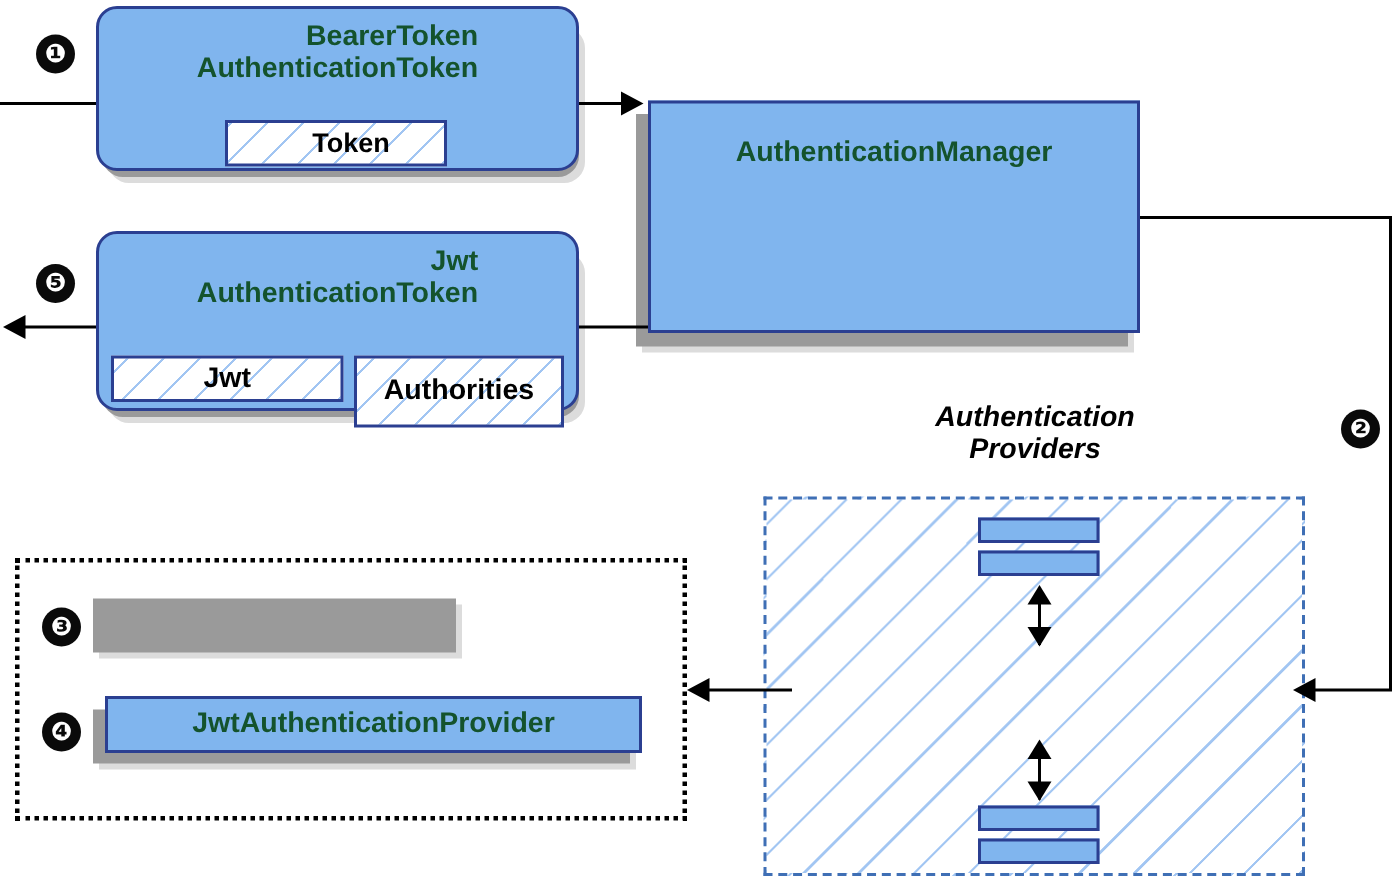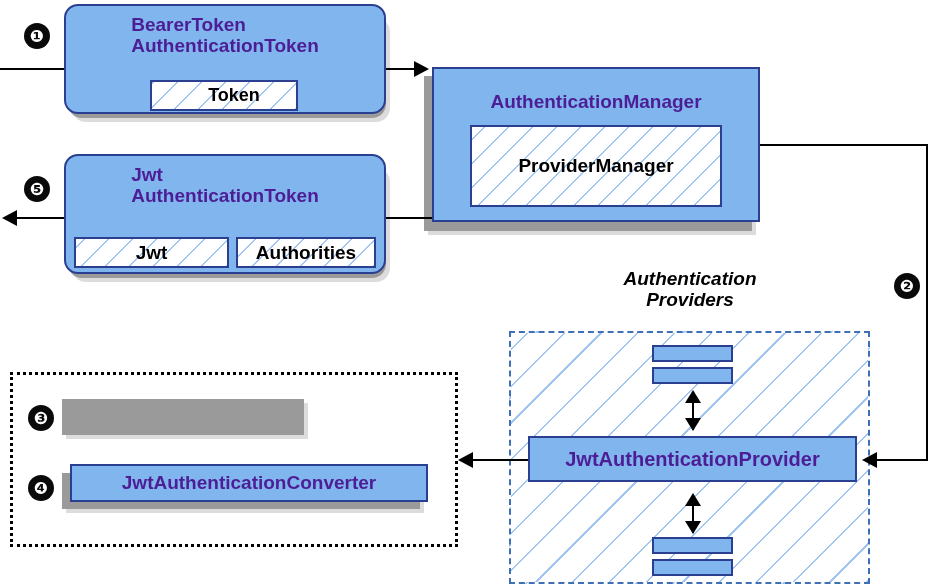--- a/index.html
+++ b/index.html
@@ -41,23 +41,23 @@
     background: #9A9A9A;
   }
   .shadow-b {
     background: #DCDCDC;
     z-index: 1;
   }
   .shadow-round { border-radius: 14px; }
 
   .node-title {
     font-weight: bold;
-    text-align: left;
+    text-align: right;
     line-height: 1.12;
-    color: #4c1d95;
+    color: #14532d;
     white-space: pre-line;
   }
 
   
   .slot {
     position: absolute;
     box-sizing: border-box;
     border: 2px solid #2B3F91;
     background-color: #FFFFFF;
     background-image: repeating-linear-gradient(
@@ -188,21 +188,20 @@
   <div class="slot" style="left:150px; top:80px; width:148px; height:31px; font-size:18px;padding-left:20px;">Token</div>
 
   <div class="line-h" style="left:386px; top:68px; width:38px;"></div>
   <div class="arrow arrow-right" style="left:414px; top:61px;"></div>
 
   <div class="shadow-b" style="left:428px; top:80px; width:328px; height:155px;"></div>
   <div class="shadow-a" style="left:424px; top:76px; width:328px; height:155px;"></div>
   <div class="node" style="left:432px; top:67px; width:328px; height:155px; font-size:19px; padding-top:22px;">
     <div class="node-title" style="font-size:19px;">AuthenticationManager</div>
   </div>
-  <div class="slot" style="left:470px; top:125px; width:252px; height:82px; font-size:19px;">ProviderManager</div>
 
   <div class="line-h" style="left:760px; top:144px; width:168px;"></div>
   <div class="line-v" style="left:926px; top:144px; height:316px;"></div>
   <div class="line-h" style="left:874px; top:459px; width:54px;"></div>
   <div class="arrow arrow-left" style="left:862px; top:452px;"></div>
   <div class="step" style="left:894px; top:273px;">❷</div>
 
   <div class="caption" style="left:592px; top:268px; width:196px; font-size:19px;font-style:italic;">Authentication
 Providers</div>
 
@@ -210,23 +209,20 @@
 
   <div class="bar" style="left:652px; top:345px; width:81px; height:17px;"></div>
   <div class="bar" style="left:652px; top:367px; width:81px; height:17px;"></div>
 
   <div class="line-v" style="left:692px; top:392px; height:38px;"></div>
   <div class="arrow arrow-up" style="left:685px; top:390px;"></div>
   <div class="arrow arrow-down" style="left:685px; top:418px;"></div>
 
   <div class="shadow-b" style="left:524px; top:449px; width:329px; height:46px;"></div>
   <div class="shadow-a" style="left:520px; top:445px; width:329px; height:46px;"></div>
-  <div class="node" style="left:528px; top:436px; width:329px; height:46px; justify-content:center; font-size:20px;">
-    <div class="node-title" style="font-size:20px;">JwtAuthenticationProvider</div>
-  </div>
 
   <div class="line-v" style="left:692px; top:495px; height:38px;"></div>
   <div class="arrow arrow-up" style="left:685px; top:493px;"></div>
   <div class="arrow arrow-down" style="left:685px; top:521px;"></div>
 
   <div class="bar" style="left:652px; top:537px; width:81px; height:17px;"></div>
   <div class="bar" style="left:652px; top:559px; width:81px; height:17px;"></div>
 
   <div class="line-h" style="left:470px; top:459px; width:58px;"></div>
   <div class="arrow arrow-left" style="left:458px; top:452px;"></div>
@@ -234,31 +230,31 @@
   <div class="dotted-box" style="left:10px; top:372px; width:448px; height:175px;"></div>
 
   <div class="step" style="left:28px; top:405px;">❸</div>
   <div class="shadow-b" style="left:66px; top:403px; width:242px; height:36px;"></div>
   <div class="shadow-a" style="left:62px; top:399px; width:242px; height:36px;"></div>
 
   <div class="step" style="left:28px; top:475px;">❹</div>
   <div class="shadow-b" style="left:66px; top:477px; width:358px; height:36px;"></div>
   <div class="shadow-a" style="left:62px; top:473px; width:358px; height:36px;"></div>
   <div class="node" style="left:70px; top:464px; width:358px; height:38px; justify-content:center; font-size:19px;">
-    <div class="node-title" style="font-size:19px;">JwtAuthenticationConverter</div>
+    <div class="node-title" style="font-size:19px;">JwtAuthenticationProvider</div>
   </div>
 
   <div class="shadow-b shadow-round" style="left:72px; top:168px; width:318px; height:114px;"></div>
   <div class="shadow-a shadow-round" style="left:68px; top:164px; width:318px; height:114px;"></div>
   <div class="node node-round" style="left:64px; top:154px; width:322px; height:120px; font-size:19px; padding-top:8px;">
     <div class="node-title" style="font-size:19px;">Jwt
 AuthenticationToken</div>
   </div>
   <div class="slot" style="left:74px; top:237px; width:155px; height:31px; font-size:19px;">Jwt</div>
-  <div class="slot" style="left:236px; top:237px; width:140px; height:31px; font-size:19px;">Authorities</div>
+  <div class="slot" style="left:236px; top:237px; width:140px; height:48px; font-size:19px;">Authorities</div>
 
   <div class="line-h" style="left:386px; top:217px; width:50px;"></div>
 
   <div class="line-h" style="left:16px; top:217px; width:54px;"></div>
   <div class="arrow arrow-left" style="left:2px; top:210px;"></div>
   <div class="step" style="left:24px; top:176px;">❺</div>
 
 </div>
 
 </body></html>

